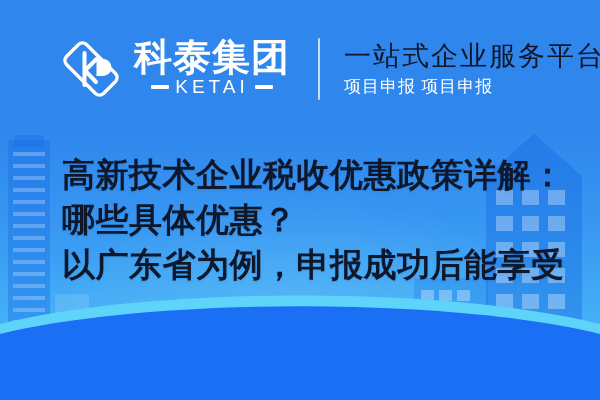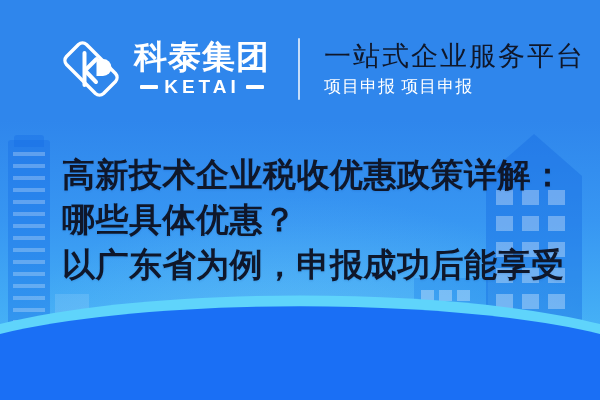--- a/index.html
+++ b/index.html
@@ -61,28 +61,28 @@
     display:flex;align-items:center;gap:0;
   }
 
   
   #logo-mark{width:58px;height:58px;position:relative;flex:0 0 auto;}
   #logo-mark svg{display:block;}
 
   
   #logo-word{margin-left:14px;display:flex;flex-direction:column;align-items:center;}
   #logo-cn{
-    font-size:33px;line-height:34px;font-weight:bold;color:#ffffff;
+    font-size:38px;line-height:34px;font-weight:bold;color:#ffffff;
     letter-spacing:1px;white-space:nowrap;
     font-family:"Liberation Sans","DejaVu Sans",sans-serif;
   }
   #logo-en-row{display:flex;align-items:center;gap:6px;margin-top:2px;}
   .logo-dash{width:18px;height:4px;background:#ffffff;border-radius:1px;}
   #logo-en{
-    font-size:19px;font-weight:bold;color:#ffffff;letter-spacing:4px;
+    font-size:19px;font-weight:normal;color:#ffffff;letter-spacing:4px;
     white-space:nowrap;
   }
 
   
   #header-divider{
     width:2px;height:62px;background:rgba(255,255,255,.72);
     margin-left:28px;margin-right:24px;flex:0 0 auto;border-radius:1px;
   }
 
   

